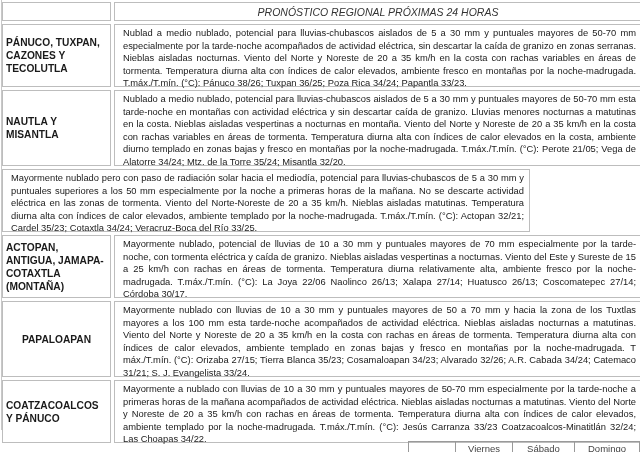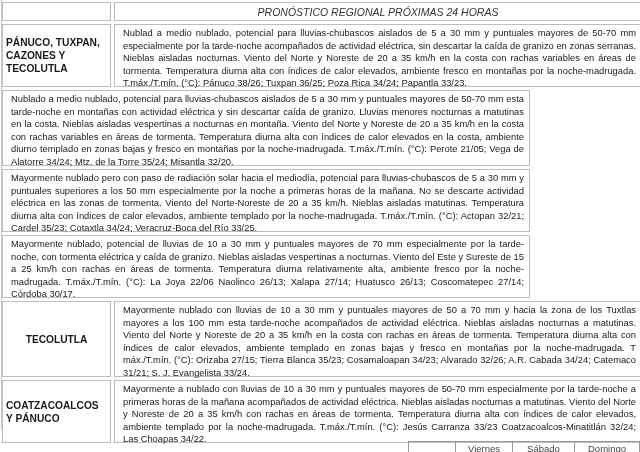--- a/index.html
+++ b/index.html
@@ -29,33 +29,35 @@
     <div class="cell header-left"></div>
     <div class="cell header-right">PRONÓSTICO REGIONAL PRÓXIMAS 24 HORAS</div>
   </div>
 
   <div class="row" style="height:63px;">
     <div class="cell left">PÁNUCO, TUXPAN, CAZONES Y TECOLUTLA</div>
     <div class="cell right">Nublad a medio nublado, potencial para lluvias-chubascos aislados de 5 a 30 mm y puntuales mayores de 50-70 mm especialmente por la tarde-noche acompañados de actividad eléctrica, sin descartar la caída de granizo en zonas serranas. Nieblas aisladas nocturnas. Viento del Norte y Noreste de 20 a 35 km/h en la costa con rachas variables en áreas de tormenta. Temperatura diurna alta con índices de calor elevados,  ambiente fresco en montañas por la noche-madrugada. T.máx./T.mín. (°C): Pánuco 38/26; Tuxpan 36/25; Poza Rica 34/24; Papantla 33/23.</div>
   </div>
 
   <div class="row" style="height:76px;">
+    <div class="cell left">NAUTLA Y MISANTLA</div>
     <div class="cell right">Nublado a medio nublado, potencial para lluvias-chubascos aislados de 5 a 30 mm y puntuales mayores de 50-70 mm esta tarde-noche en montañas con actividad eléctrica y sin descartar caída de granizo. Lluvias menores nocturnas a matutinas en la costa. Nieblas aisladas vespertinas a nocturnas en montaña. Viento del Norte y Noreste de 20 a 35 km/h en la costa con rachas variables en áreas de tormenta. Temperatura diurna alta con índices de calor elevados en la costa, ambiente diurno templado en zonas bajas y fresco en montañas por la noche-madrugada. T.máx./T.mín. (°C): Perote 21/05; Vega de Alatorre 34/24; Mtz. de la Torre 35/24; Misantla 32/20.</div>
   </div>
 
   <div class="row" style="height:63px;">
     <div class="cell right">Mayormente nublado pero con paso de radiación solar hacia el mediodía, potencial para lluvias-chubascos de 5 a 30 mm y puntuales superiores a los 50 mm especialmente por la noche a primeras horas de la mañana. No se descarte actividad eléctrica en las zonas de tormenta. Viento del Norte-Noreste de 20 a 35 km/h. Nieblas aisladas matutinas. Temperatura diurna alta con índices de calor elevados,  ambiente templado por la noche-madrugada. T.máx./T.mín. (°C): Actopan 32/21; Cardel 35/23; Cotaxtla 34/24; Veracruz-Boca del Río 33/25.</div>
   </div>
 
   <div class="row" style="height:63px;">
+    <div class="cell left">ACTOPAN, ANTIGUA, JAMAPA-COTAXTLA (MONTAÑA)</div>
     <div class="cell right">Mayormente nublado, potencial de lluvias de 10 a 30 mm y puntuales mayores de 70 mm especialmente por la tarde-noche, con tormenta eléctrica y caída de granizo. Nieblas aisladas vespertinas a nocturnas. Viento del Este y Sureste de 15 a 25 km/h con rachas en áreas de tormenta. Temperatura diurna relativamente alta, ambiente fresco por la noche-madrugada. T.máx./T.mín. (°C): La Joya 22/06 Naolinco 26/13; Xalapa 27/14; Huatusco 26/13; Coscomatepec 27/14; Córdoba 30/17.</div>
   </div>
 
   <div class="row" style="height:76px;">
-    <div class="cell left">TECOLUTLA</div>
+    <div class="cell left">PAPALOAPAN</div>
     <div class="cell right">Mayormente nublado con lluvias de 10 a 30 mm y puntuales mayores de 50 a 70 mm y hacia la zona de los Tuxtlas mayores a los 100 mm esta tarde-noche acompañados de actividad eléctrica. Nieblas aisladas nocturnas a matutinas. Viento del Norte y Noreste de 20 a 35 km/h en la costa con rachas en áreas de tormenta. Temperatura diurna alta con índices de calor elevados, ambiente  templado en zonas bajas y fresco en montañas por la noche-madrugada. T máx./T.mín. (°C): Orizaba 27/15; Tierra Blanca 35/23; Cosamaloapan 34/23; Alvarado 32/26; A.R. Cabada 34/24; Catemaco 31/21; S. J. Evangelista 33/24.</div>
   </div>
 
   <div class="row" style="height:63px;">
     <div class="cell left">COATZACOALCOS Y PÁNUCO</div>
     <div class="cell right">Mayormente a nublado con lluvias de 10 a 30 mm y puntuales mayores de 50-70 mm especialmente por la tarde-noche a primeras horas de la mañana acompañados de actividad eléctrica. Nieblas aisladas nocturnas a matutinas. Viento del Norte y Noreste de 20 a 35 km/h con rachas en áreas de tormenta. Temperatura diurna alta con índices de calor elevados, ambiente templado por la noche-madrugada. T.máx./T.mín. (°C): Jesús Carranza 33/23 Coatzacoalcos-Minatitlán 32/24; Las Choapas 34/22.</div>
   </div>
 </div>
 
 <div class="bottom">

